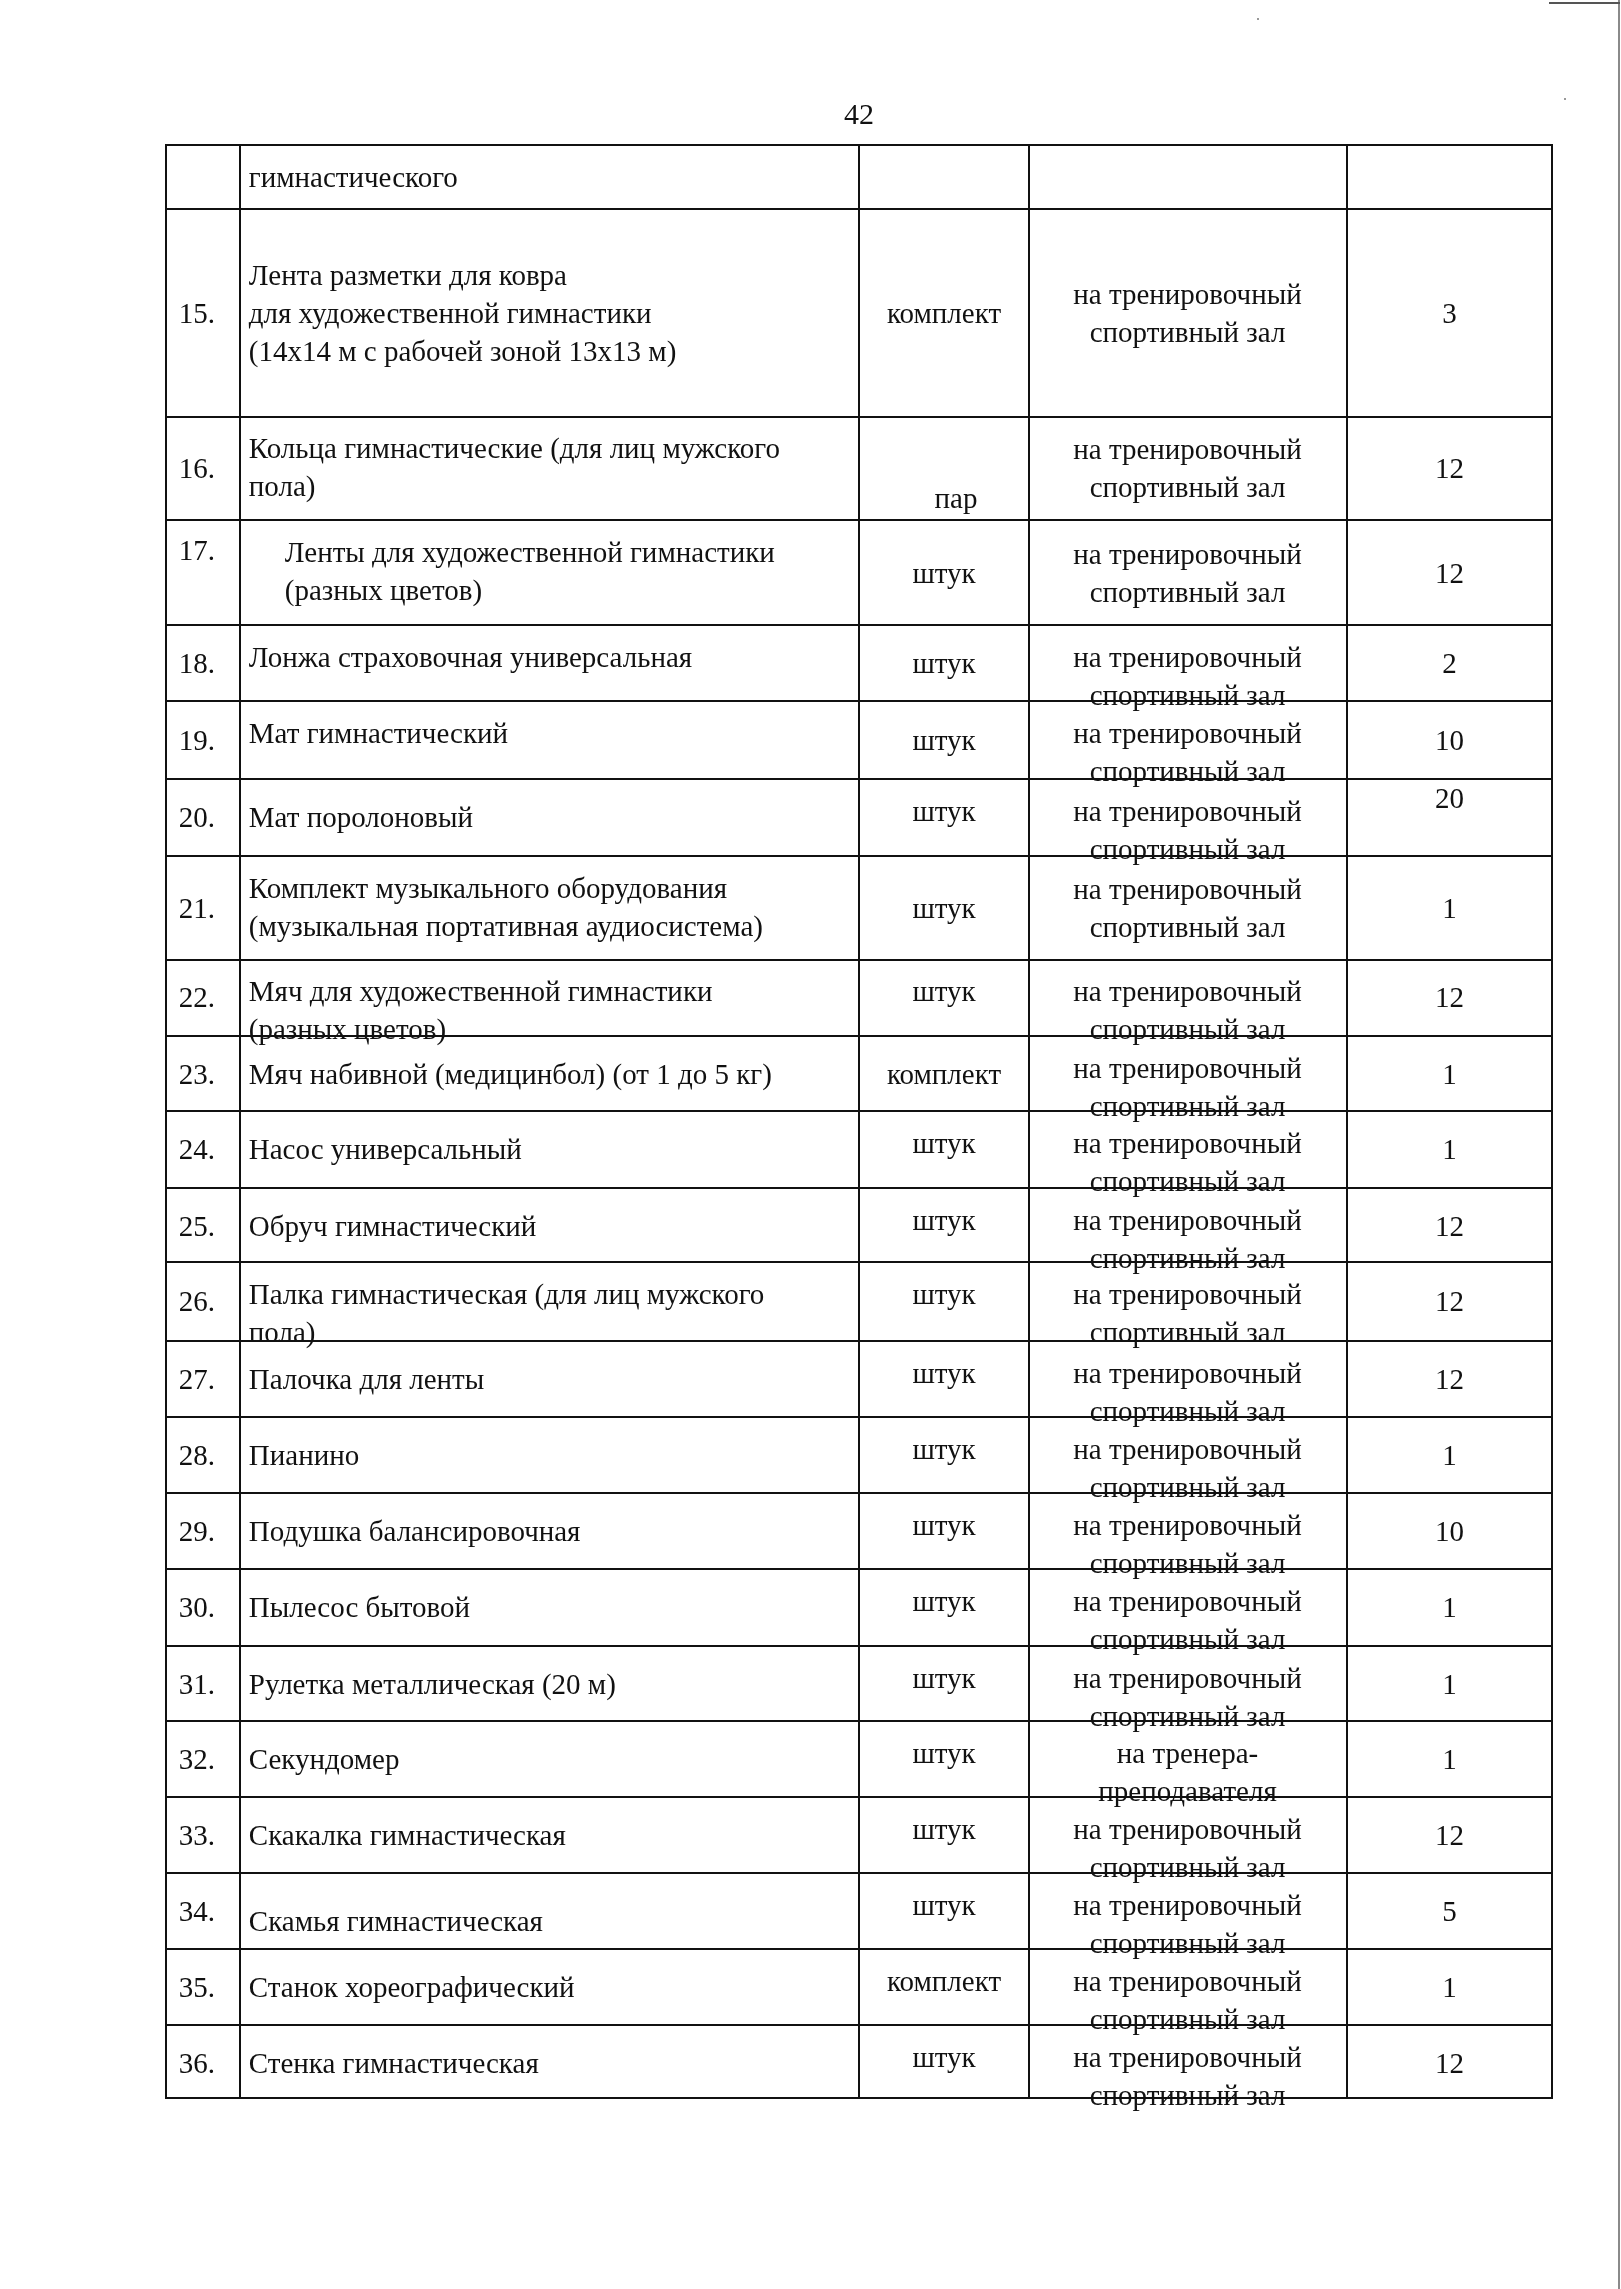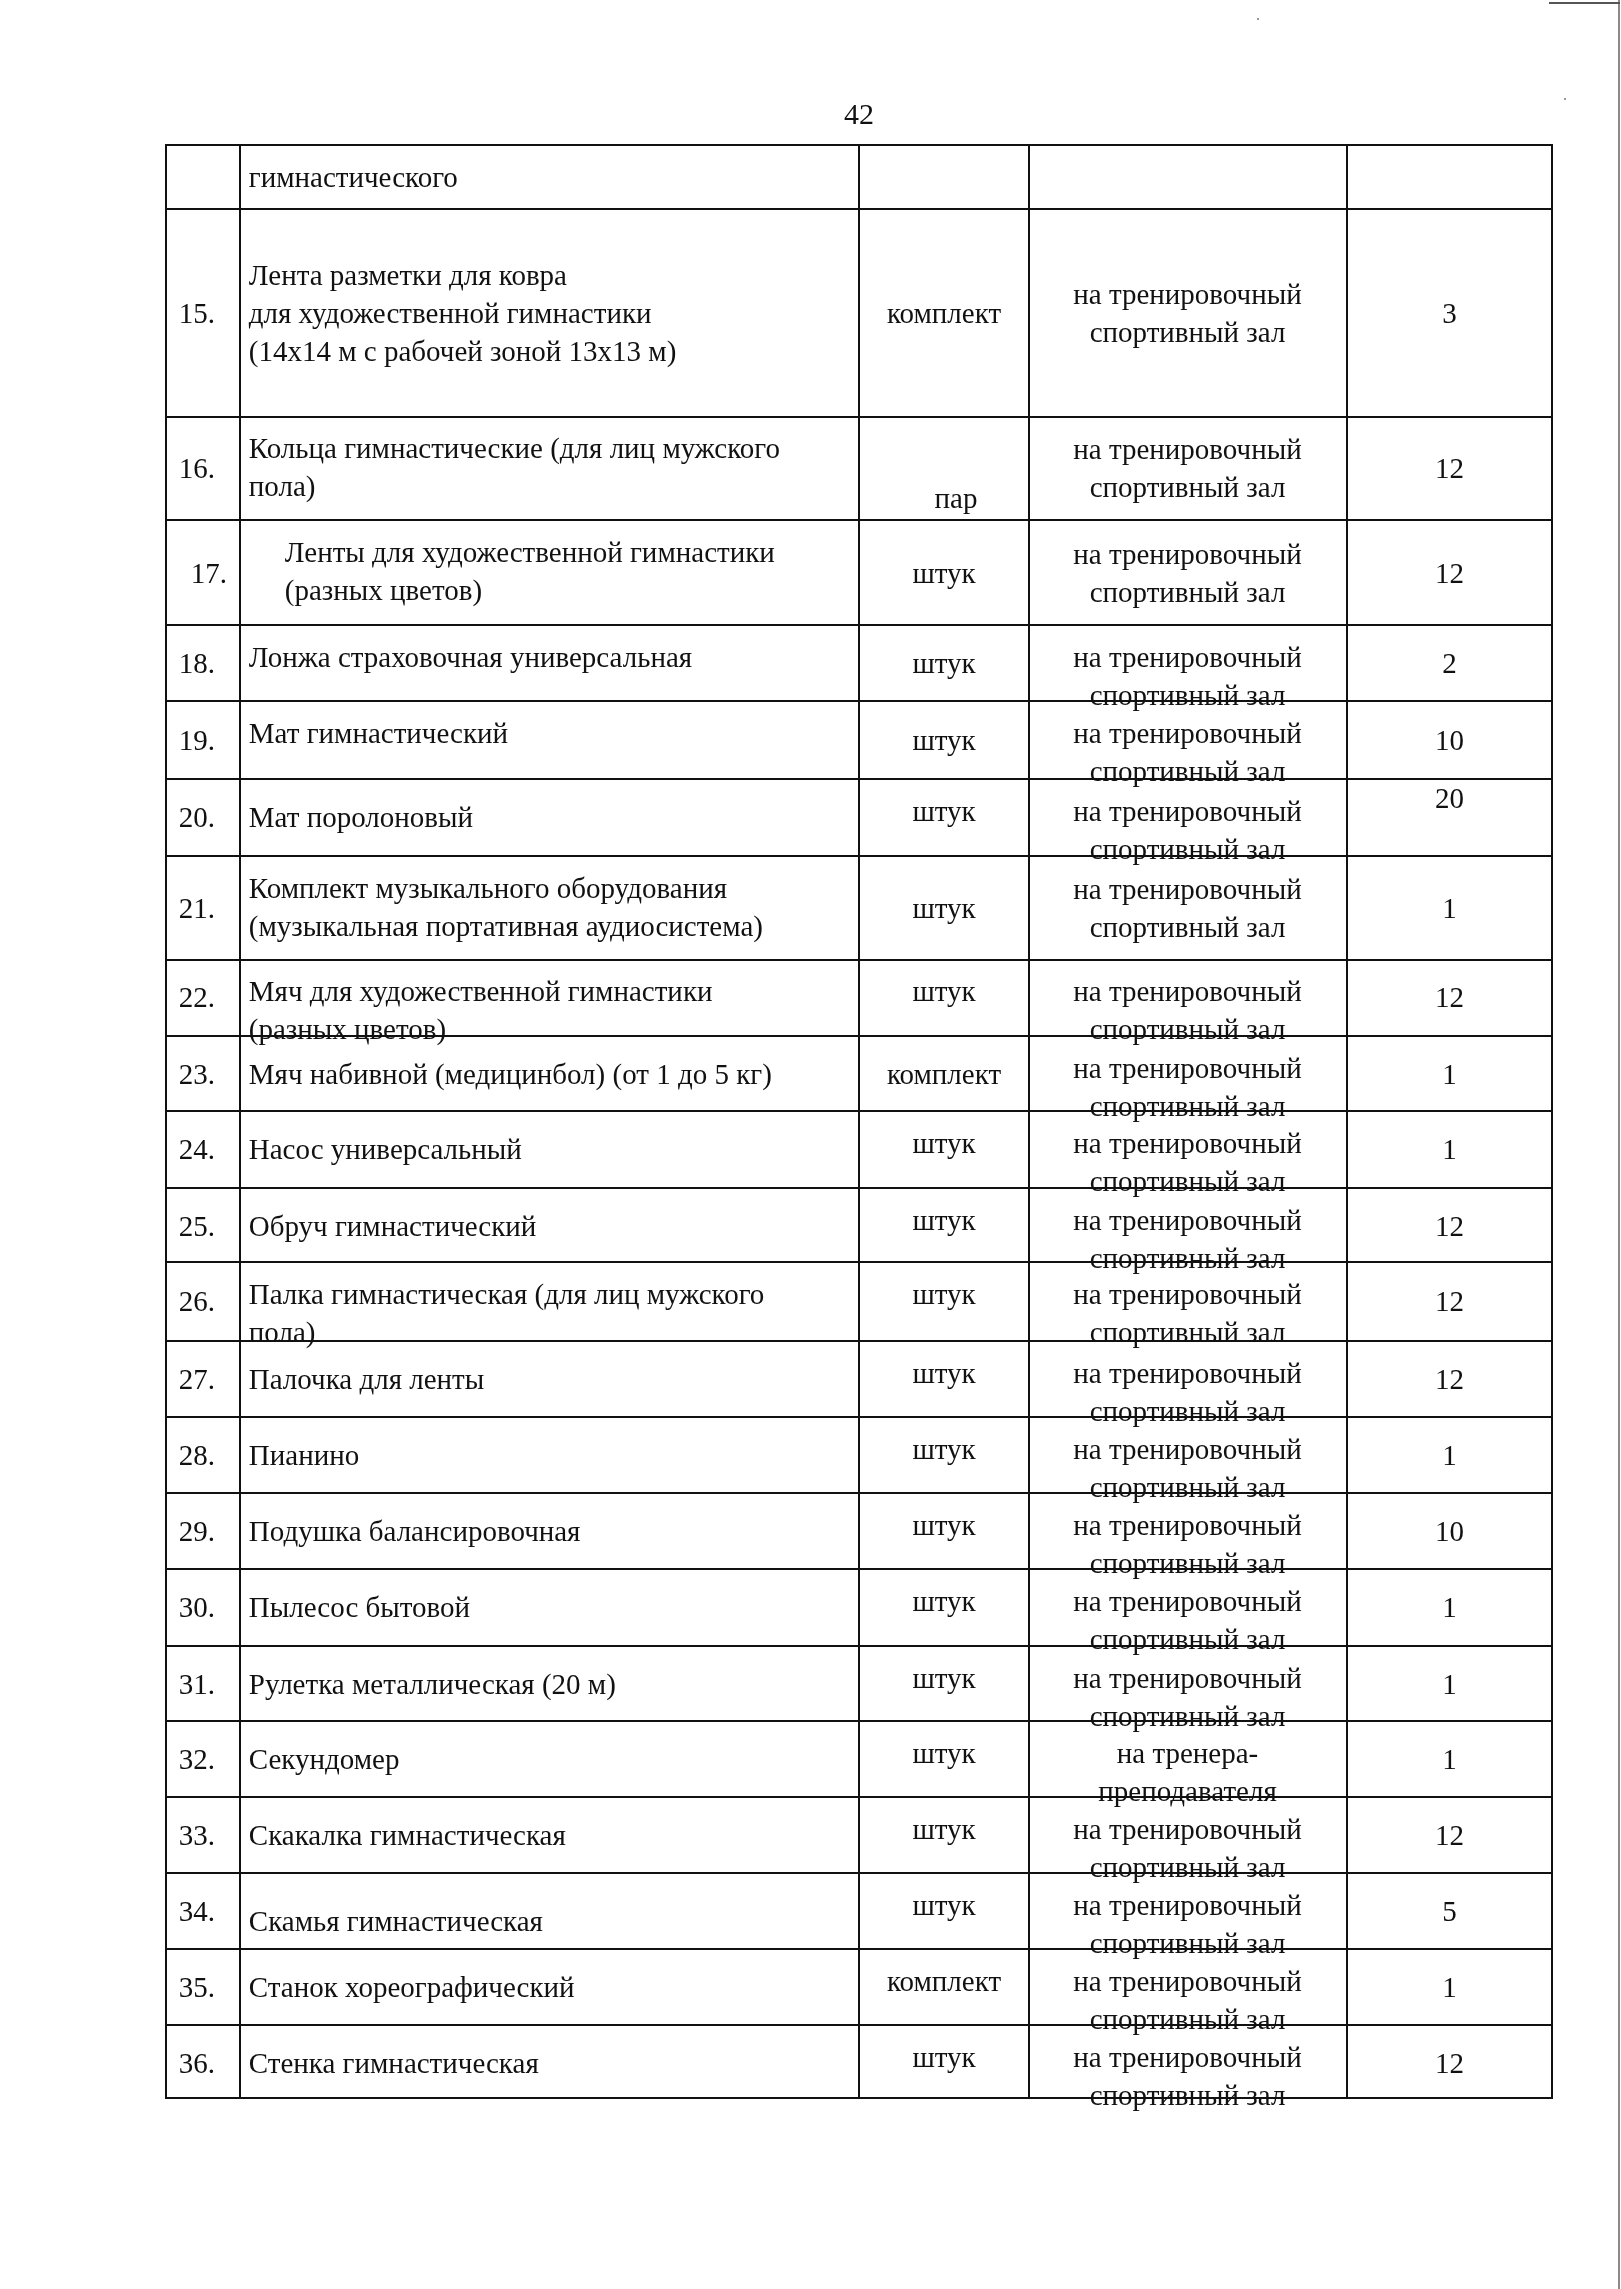--- a/index.html
+++ b/index.html
@@ -115,21 +115,21 @@
       </div>
       <div class="cell c-loc v-mid" style="left: 864px; width: 317px; top: 273px; height: 102px;">
         <span>на тренировочный
 спортивный зал</span>
       </div>
       <div class="cell c-qty " style="left: 1183px; width: 203px; top: 273px; height: 102px;">
         <span>12</span>
       </div>
     </div>
     <div>
-      <div class="cell c-num " style="left: 2px; width: 72px; top: 377px; height: 103px; text-align: center;">
+      <div class="cell c-num " style="left: 2px; width: 72px; top: 354px; height: 103px;">
         <span>17.</span>
       </div>
       <div class="cell c-name v-top" style="left: 75px; width: 617px; top: 377px; height: 103px; margin-left: 36px;">
         <span>Ленты для художественной гимнастики
 (разных цветов)</span>
       </div>
       <div class="cell c-unit v-mid" style="left: 695px; width: 168px; top: 377px; height: 103px;">
         <span>штук</span>
       </div>
       <div class="cell c-loc v-mid" style="left: 864px; width: 317px; top: 377px; height: 103px;">

